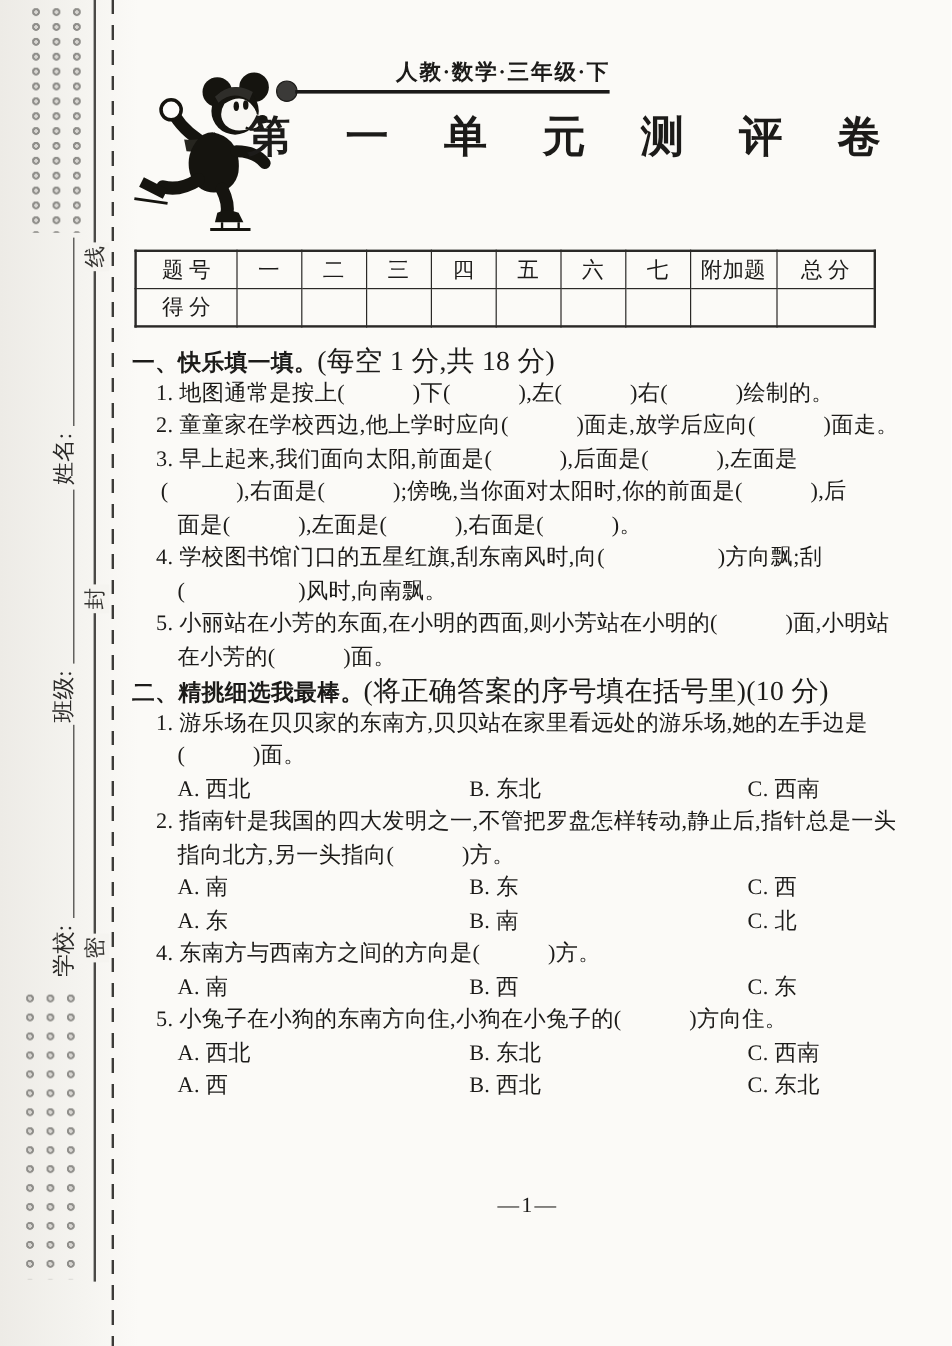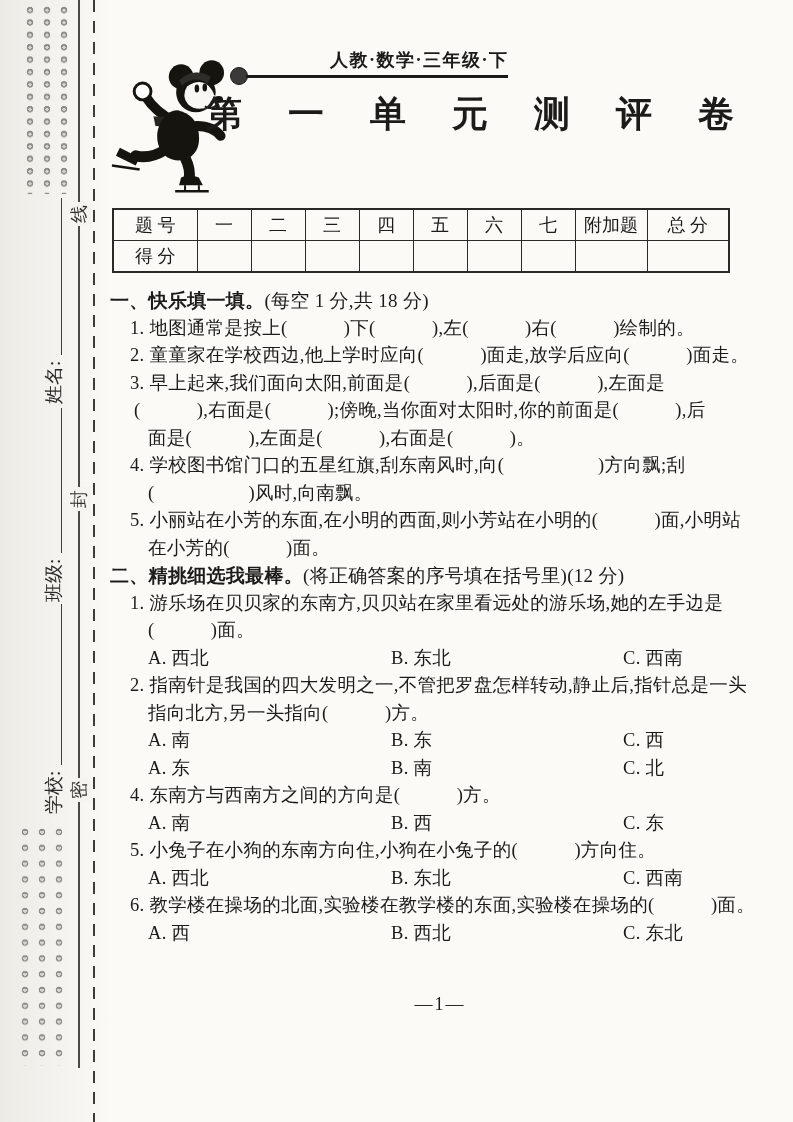--- a/index.html
+++ b/index.html
@@ -46,21 +46,21 @@
   .score-table{position:absolute;left:112px;top:208px;border-collapse:collapse;table-layout:fixed;
     border:2.5px solid #2a2927;}
   .score-table td{border:1.6px solid #2a2927;height:30px;text-align:center;font-size:18px;padding:0;}
   
   .questions{position:absolute;left:110px;top:287px;width:683px;}
   .q-line{height:27.5px;line-height:27.5px;font-size:18.5px;white-space:nowrap;letter-spacing:0.3px;}
   .ln-first{padding-left:20px;}
   .ln-cont{padding-left:38px;}
   .ln-cont2{padding-left:24px;}
   .sec-head .hd{font-family:"Liberation Sans","DejaVu Sans",sans-serif;font-weight:bold;font-size:19px;}
-  .sec-head .nt{font-size:19px;}
+  .sec-head .nt{font-size:23px;}
   .opt-line{position:relative;}
   .opt{position:absolute;top:0;}
   .opt-a{left:38px;}.opt-b{left:281px;}.opt-c{left:513px;}
   .page-number{position:absolute;left:110px;top:994px;width:660px;text-align:center;font-size:18px;letter-spacing:2px;}
 </style>
 </head>
 <body>
 
 <div id="paper">
 
@@ -166,21 +166,21 @@
     <div class="q-line ln-first">2. 童童家在学校西边,他上学时应向(　　　)面走,放学后应向(　　　)面走。</div>
     <div class="q-line ln-first">3. 早上起来,我们面向太阳,前面是(　　　),后面是(　　　),左面是</div>
     <div class="q-line ln-cont2">(　　　),右面是(　　　);傍晚,当你面对太阳时,你的前面是(　　　),后</div>
     <div class="q-line ln-cont">面是(　　　),左面是(　　　),右面是(　　　)。</div>
     <div class="q-line ln-first">4. 学校图书馆门口的五星红旗,刮东南风时,向(　　　　　)方向飘;刮</div>
     <div class="q-line ln-cont">(　　　　　)风时,向南飘。</div>
     <div class="q-line ln-first">5. 小丽站在小芳的东面,在小明的西面,则小芳站在小明的(　　　)面,小明站</div>
     <div class="q-line ln-cont">在小芳的(　　　)面。</div>
 
     <div class="q-line sec-head">
-      <span class="hd">二、精挑细选我最棒。</span><span class="nt">(将正确答案的序号填在括号里)(12 分)</span>
+      <span class="hd">二、精挑细选我最棒。</span><span class="nt">(将正确答案的序号填在括号里)(10 分)</span>
     </div>
 
     <div class="q-line ln-first">1. 游乐场在贝贝家的东南方,贝贝站在家里看远处的游乐场,她的左手边是</div>
     <div class="q-line ln-cont">(　　　)面。</div>
     <div class="q-line opt-line">
       <span class="opt opt-a">A. 西北</span>
       <span class="opt opt-b">B. 东北</span>
       <span class="opt opt-c">C. 西南</span>
     </div>
 
@@ -205,21 +205,20 @@
       <span class="opt opt-c">C. 东</span>
     </div>
 
     <div class="q-line ln-first">5. 小兔子在小狗的东南方向住,小狗在小兔子的(　　　)方向住。</div>
     <div class="q-line opt-line">
       <span class="opt opt-a">A. 西北</span>
       <span class="opt opt-b">B. 东北</span>
       <span class="opt opt-c">C. 西南</span>
     </div>
 
-    <div class="q-line ln-first">6. 教学楼在操场的北面,实验楼在教学楼的东面,实验楼在操场的(　　　)面。</div>
     <div class="q-line opt-line">
       <span class="opt opt-a">A. 西</span>
       <span class="opt opt-b">B. 西北</span>
       <span class="opt opt-c">C. 东北</span>
     </div>
 
   </div>
 
   <div class="page-number">—1—</div>
 

